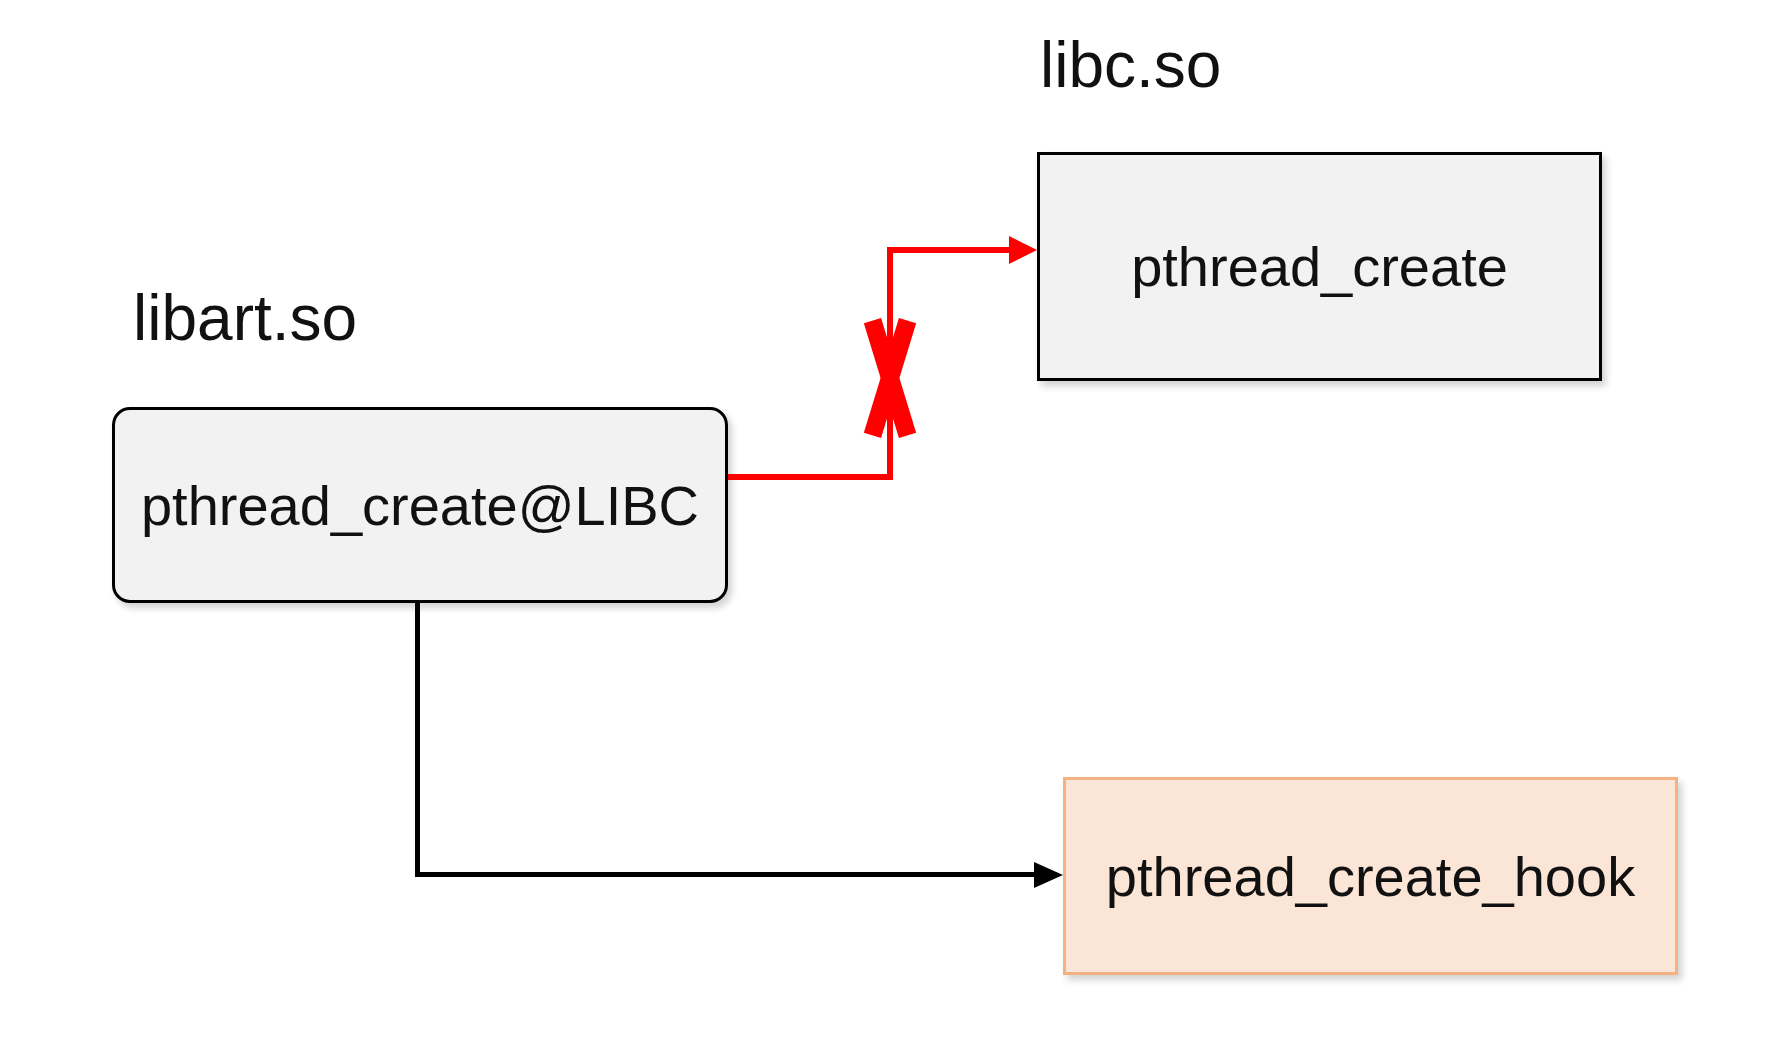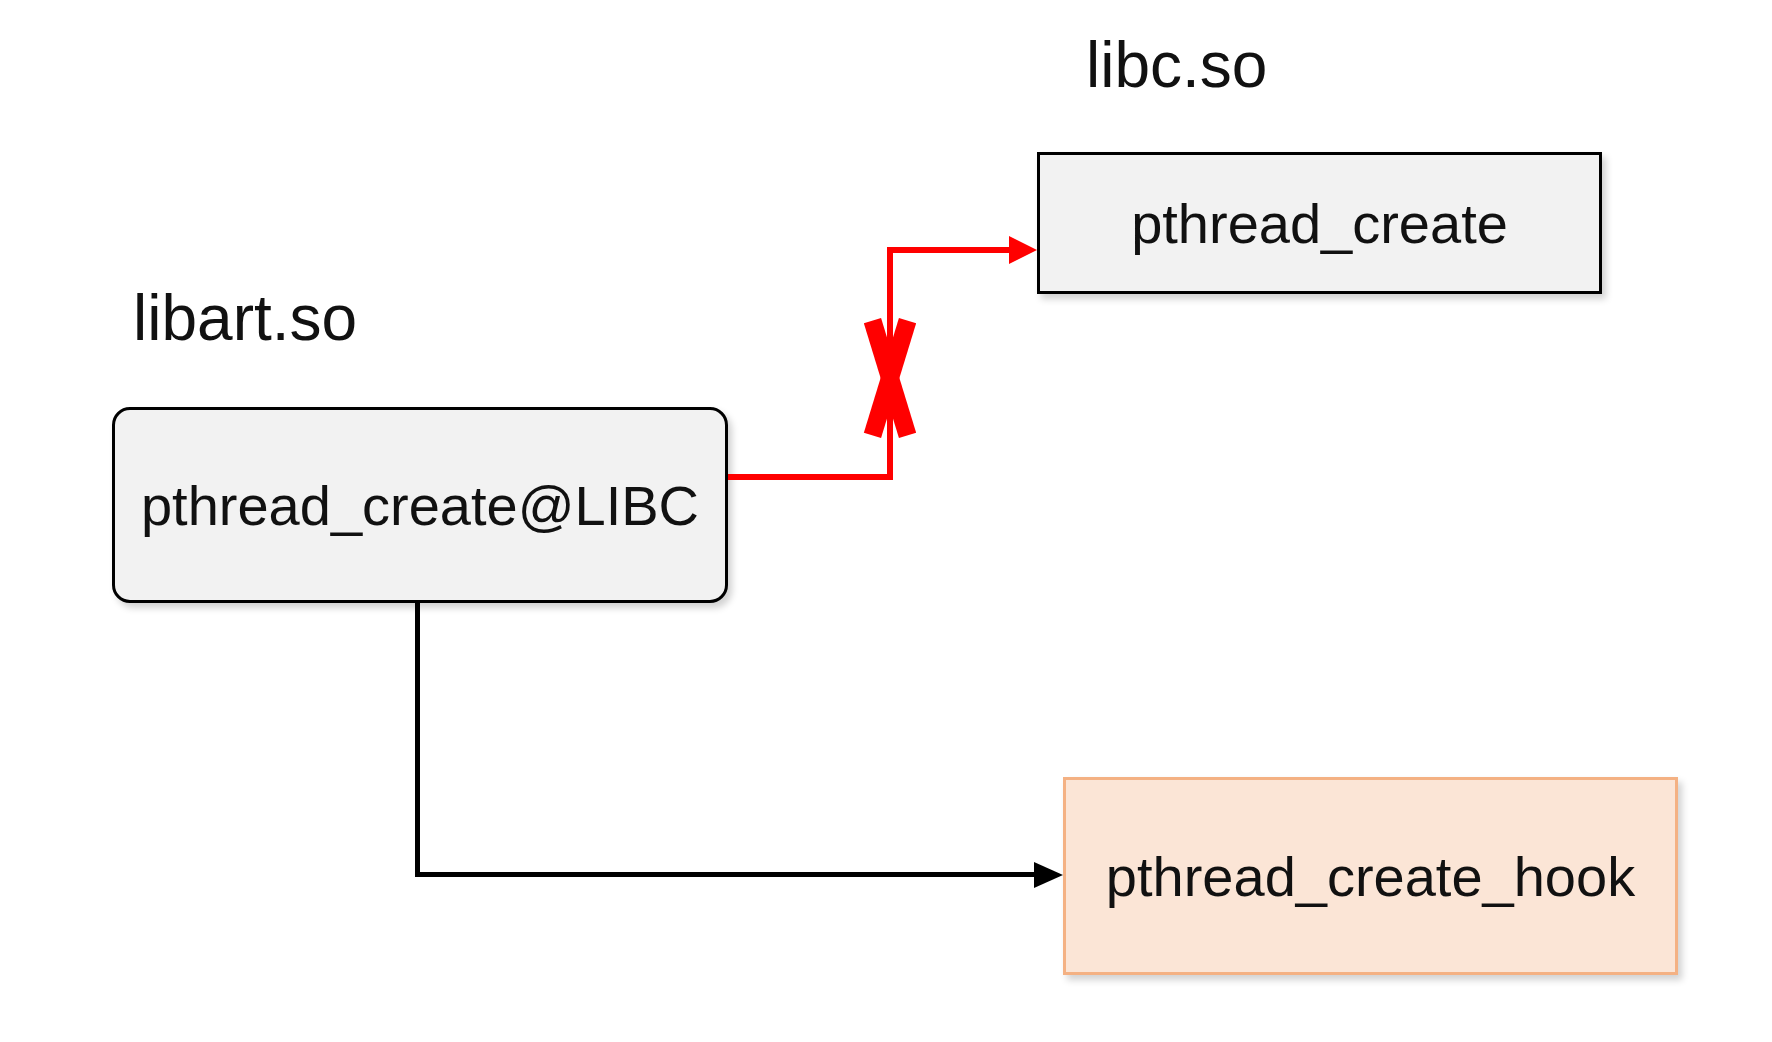--- a/index.html
+++ b/index.html
@@ -62,27 +62,27 @@
   }
   .xbar.a { transform: rotate(17deg); }
   .xbar.b { transform: rotate(-17deg); }
 </style>
 </head>
 <body>
 
 <div class="canvas">
 
   <div class="lib-label" style="left:133px; top:283px;">libart.so</div>
-  <div class="lib-label" style="left:1040px; top:30px;margin-left:46px;">libc.so</div>
+  <div class="lib-label" style="left:1040px; top:30px;">libc.so</div>
 
   <div class="node" style="left:112px; top:407px; width:616px; height:196px;border-radius:18px;">
     <span class="fn">pthread_create@LIBC</span>
   </div>
 
-  <div class="node" style="left:1037px; top:152px; width:565px; height:142px;">
+  <div class="node" style="left:1037px; top:152px; width:565px; height:229px;">
     <span class="fn">pthread_create</span>
   </div>
 
   <div class="node hook" style="left:1063px; top:777px; width:615px; height:198px;">
     <span class="fn">pthread_create_hook</span>
   </div>
 
   <div class="seg red" style="left:728px; top:474px; width:165px; height:6px;"></div>
   <div class="seg red" style="left:887px; top:247px; width:6px; height:233px;"></div>
   <div class="seg red" style="left:887px; top:247px; width:124px; height:6px;"></div>

